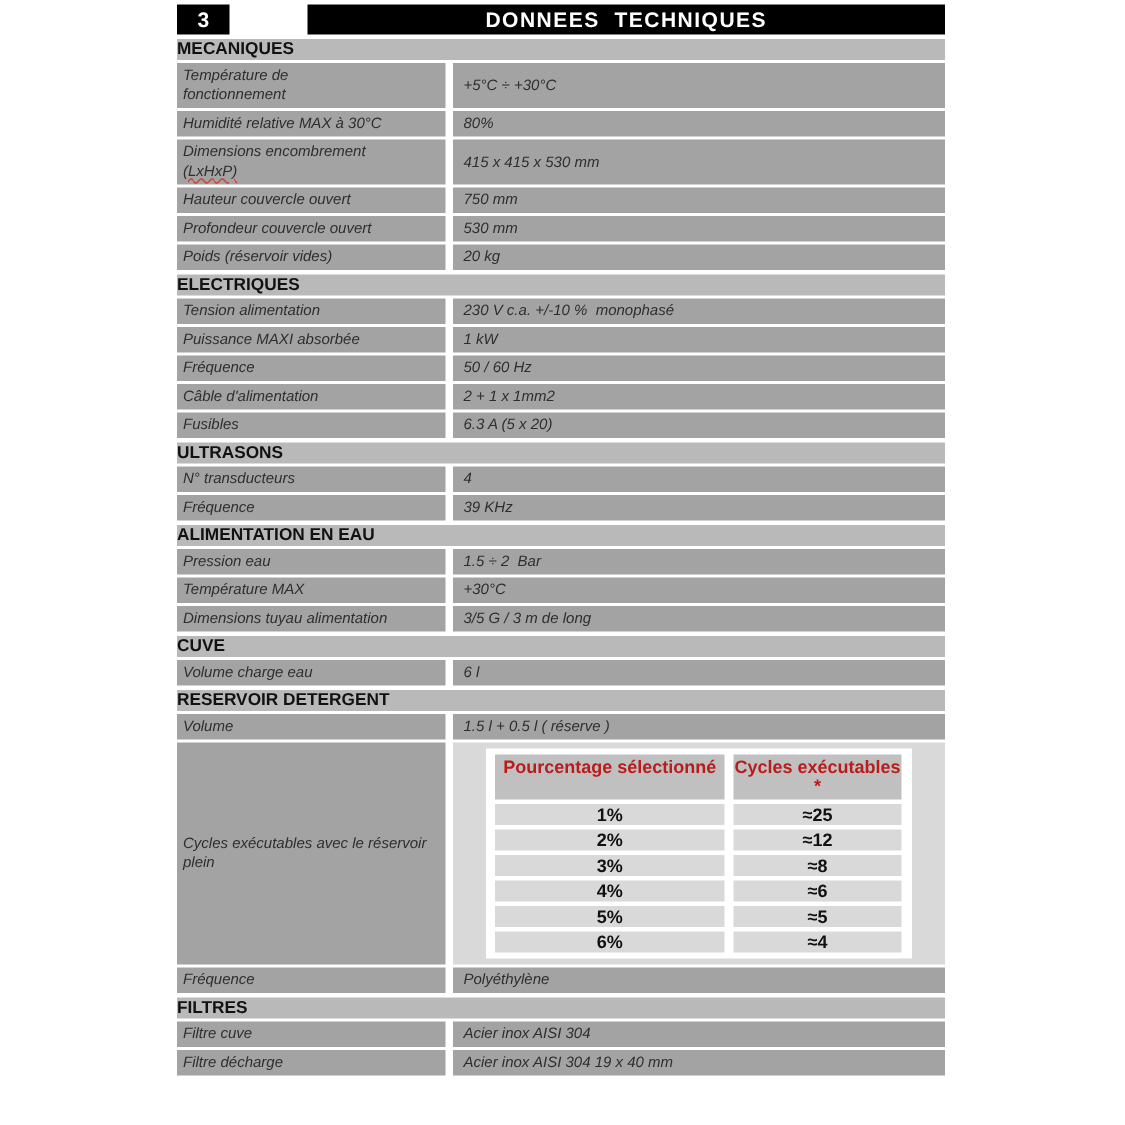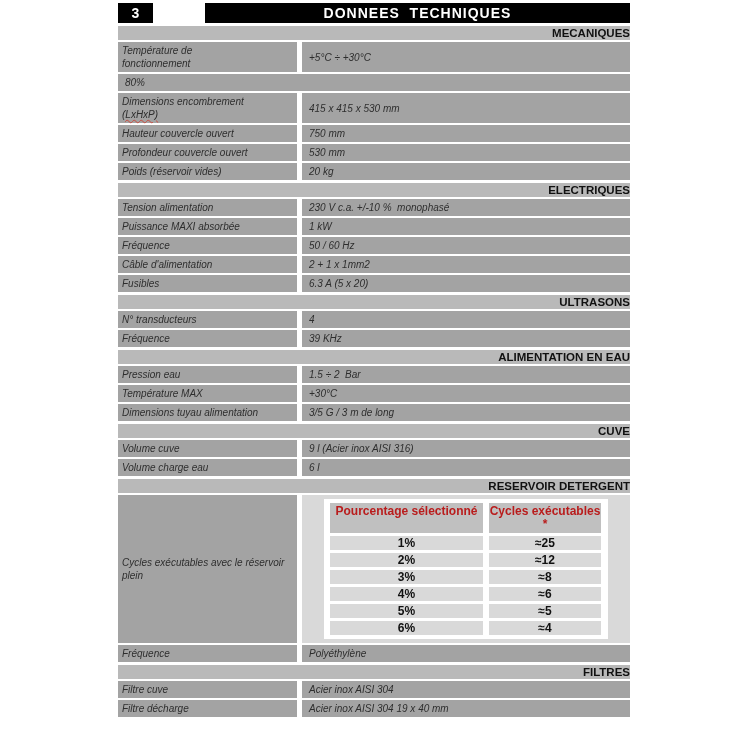--- a/index.html
+++ b/index.html
@@ -8,21 +8,21 @@
   .doc{position:absolute;left:118px;top:3px;width:512px;}
 
   
   .titlebar{display:flex;gap:7px;height:20px;}
   .chapter{width:35px;background:#000;color:#fff;font-weight:bold;font-size:14px;
            display:flex;align-items:center;justify-content:center;}
   .titlemain{flex:1;background:#000;color:#fff;font-weight:bold;font-size:14px;
              letter-spacing:1px;display:flex;align-items:center;justify-content:center;white-space:pre;margin-left:45px;}
 
   
-  .sec{margin-top:3px;background:#b9b9b9;color:#111;text-align:right;font-weight:bold;
+  .sec{margin-top:3px;background:#b9b9b9;color:#111;text-align:left;font-weight:bold;
        font-size:11.5px;line-height:14px;height:14px;}
 
   
   .row{display:flex;gap:5px;margin-top:2px;}
   .cell{background:#a3a3a3;font-style:italic;font-size:10px;color:#2e2e2e;line-height:13px;}
   .lab{width:175px;padding:2px 0 2px 4px;display:flex;align-items:center;}
   .lab.two{flex-direction:column;align-items:flex-start;justify-content:center;}
   .val{flex:1;padding:2px 0 2px 7px;display:flex;align-items:center;white-space:pre;}
   .squiggle{text-decoration:underline;text-decoration-style:wavy;text-decoration-color:#c84b3f;
             text-decoration-thickness:1px;}
@@ -52,20 +52,21 @@
     <div class="sec">MECANIQUES</div>
 
     <div class="row">
       <div class="cell lab two">
         <span>Température de</span>
         <span>fonctionnement</span>
       </div>
       <div class="cell val">+5°C ÷ +30°C</div>
     </div>
     <div class="row">
+      <div class="cell lab">Humidité relative MAX à 30°C</div>
       <div class="cell val">80%</div>
     </div>
     <div class="row">
       <div class="cell lab two">
         <span>Dimensions encombrement</span>
         <span class="squiggle">(LxHxP)</span>
       </div>
       <div class="cell val">415 x 415 x 530 mm</div>
     </div>
     <div class="row">
@@ -126,30 +127,30 @@
       <div class="cell val">+30°C</div>
     </div>
     <div class="row">
       <div class="cell lab">Dimensions tuyau alimentation</div>
       <div class="cell val">3/5 G / 3 m de long</div>
     </div>
 
     <div class="sec">CUVE</div>
 
     <div class="row">
-      <div class="cell lab">Volume cuve</div>
-      <div class="cell val">9 l (Acier inox AISI 316)</div>
-    </div>
-    <div class="row">
       <div class="cell lab">Volume charge eau</div>
       <div class="cell val">6 l</div>
     </div>
 
     <div class="sec">RESERVOIR DETERGENT</div>
 
+    <div class="row">
+      <div class="cell lab">Volume</div>
+      <div class="cell val">1.5 l + 0.5 l ( réserve )</div>
+    </div>
 
     <div class="nested">
       <div class="cell lab">Cycles exécutables avec le réservoir plein</div>
       <div class="nested-right">
         <div class="itbl-wrap">
           <div class="itbl">
             <div class="ith">Pourcentage sélectionné</div>
             <div class="ith">Cycles exécutables *</div>
 
             <div class="itd">1%</div>

